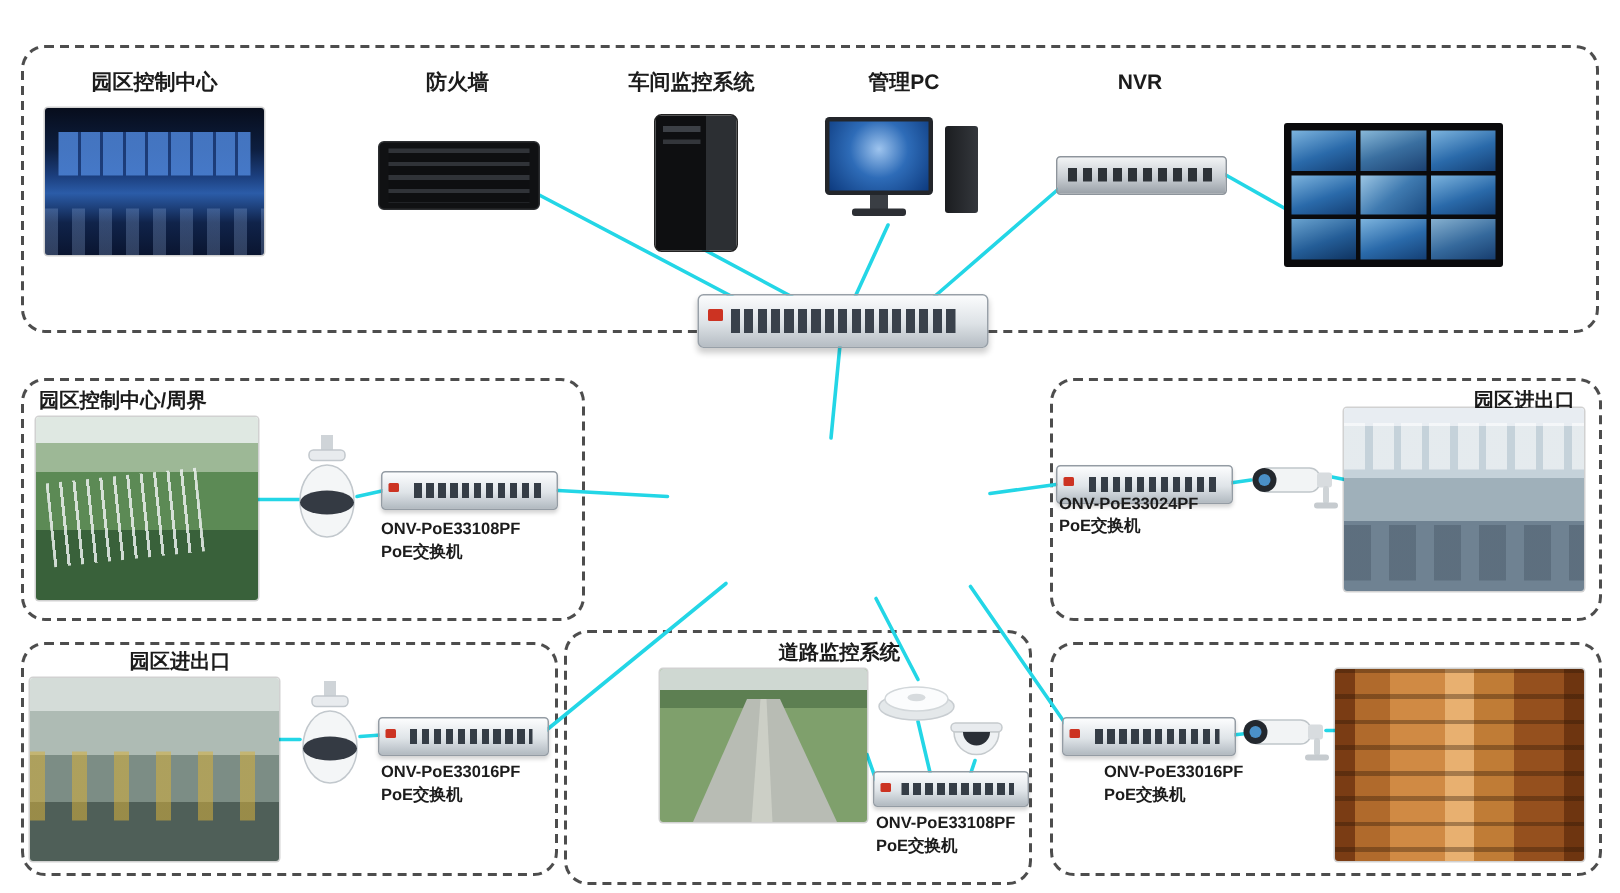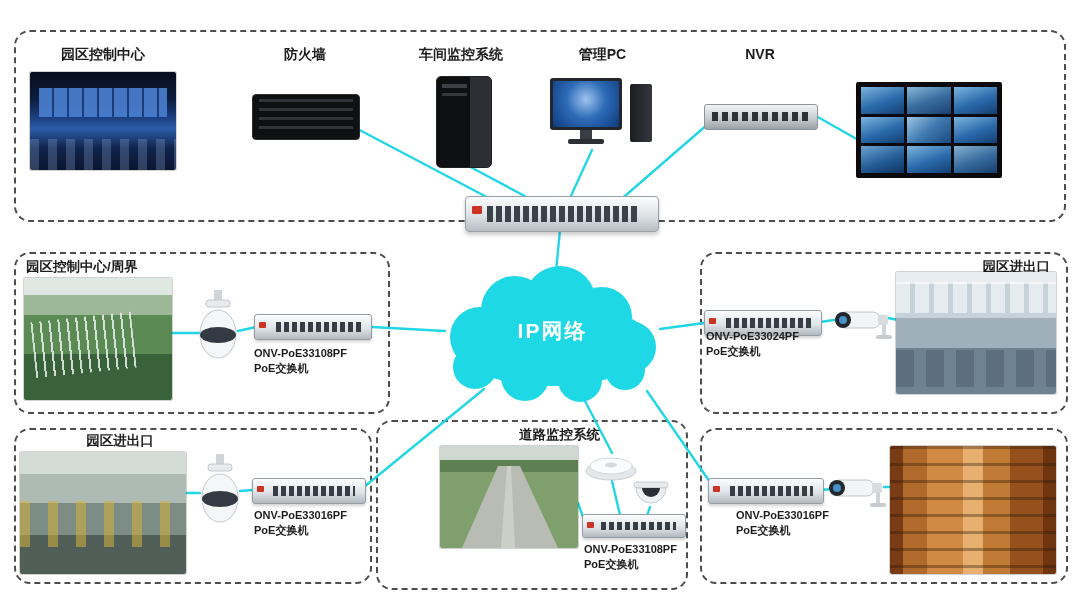--- a/index.html
+++ b/index.html
@@ -132,37 +132,20 @@
     <div class="cell"></div>
       <div class="cell"></div>
       <div class="cell"></div>
   </div>
 
   <div class="sw core-sw" style="left:465px;top:196px;width:192px;height:34px">
     <span class="logo"></span>
     <span class="ports"></span>
   </div>
 
-  <div class="cloud">
-    <svg viewBox="0 0 245 145">
-      <g fill="#1fd8e6">
-        <ellipse cx="122" cy="82" rx="100" ry="42"></ellipse>
-        <circle cx="50" cy="75" r="30"></circle>
-        <circle cx="85" cy="48" r="34"></circle>
-        <circle cx="130" cy="40" r="36"></circle>
-        <circle cx="172" cy="55" r="30"></circle>
-        <circle cx="200" cy="85" r="26"></circle>
-        <circle cx="45" cy="105" r="22"></circle>
-        <circle cx="95" cy="115" r="24"></circle>
-        <circle cx="150" cy="118" r="22"></circle>
-        <circle cx="195" cy="108" r="20"></circle>
-      </g>
-    </svg>
-    <span class="cloud-text">IP网络</span>
-  </div>
 
   <div class="lbl zone-title" style="left:26px;top:258px">园区控制中心/周界</div>
   <div class="photo photo-fence" style="left:24px;top:278px;width:148px;height:122px"></div>
   <div class="dev" style="left:196px;top:288px;width:44px;height:80px">
     <svg viewBox="0 0 44 80">
       <rect x="18" y="2" width="8" height="12" fill="#cfd4d8"></rect>
       <rect x="10" y="12" width="24" height="7" rx="3" fill="#e8ebee" stroke="#c2c8cd"></rect>
       <ellipse cx="22" cy="46" rx="18" ry="24" fill="#f4f6f7" stroke="#c2c8cd"></ellipse>
       <ellipse cx="22" cy="47" rx="18" ry="8" fill="#343a43"></ellipse>
     </svg>

